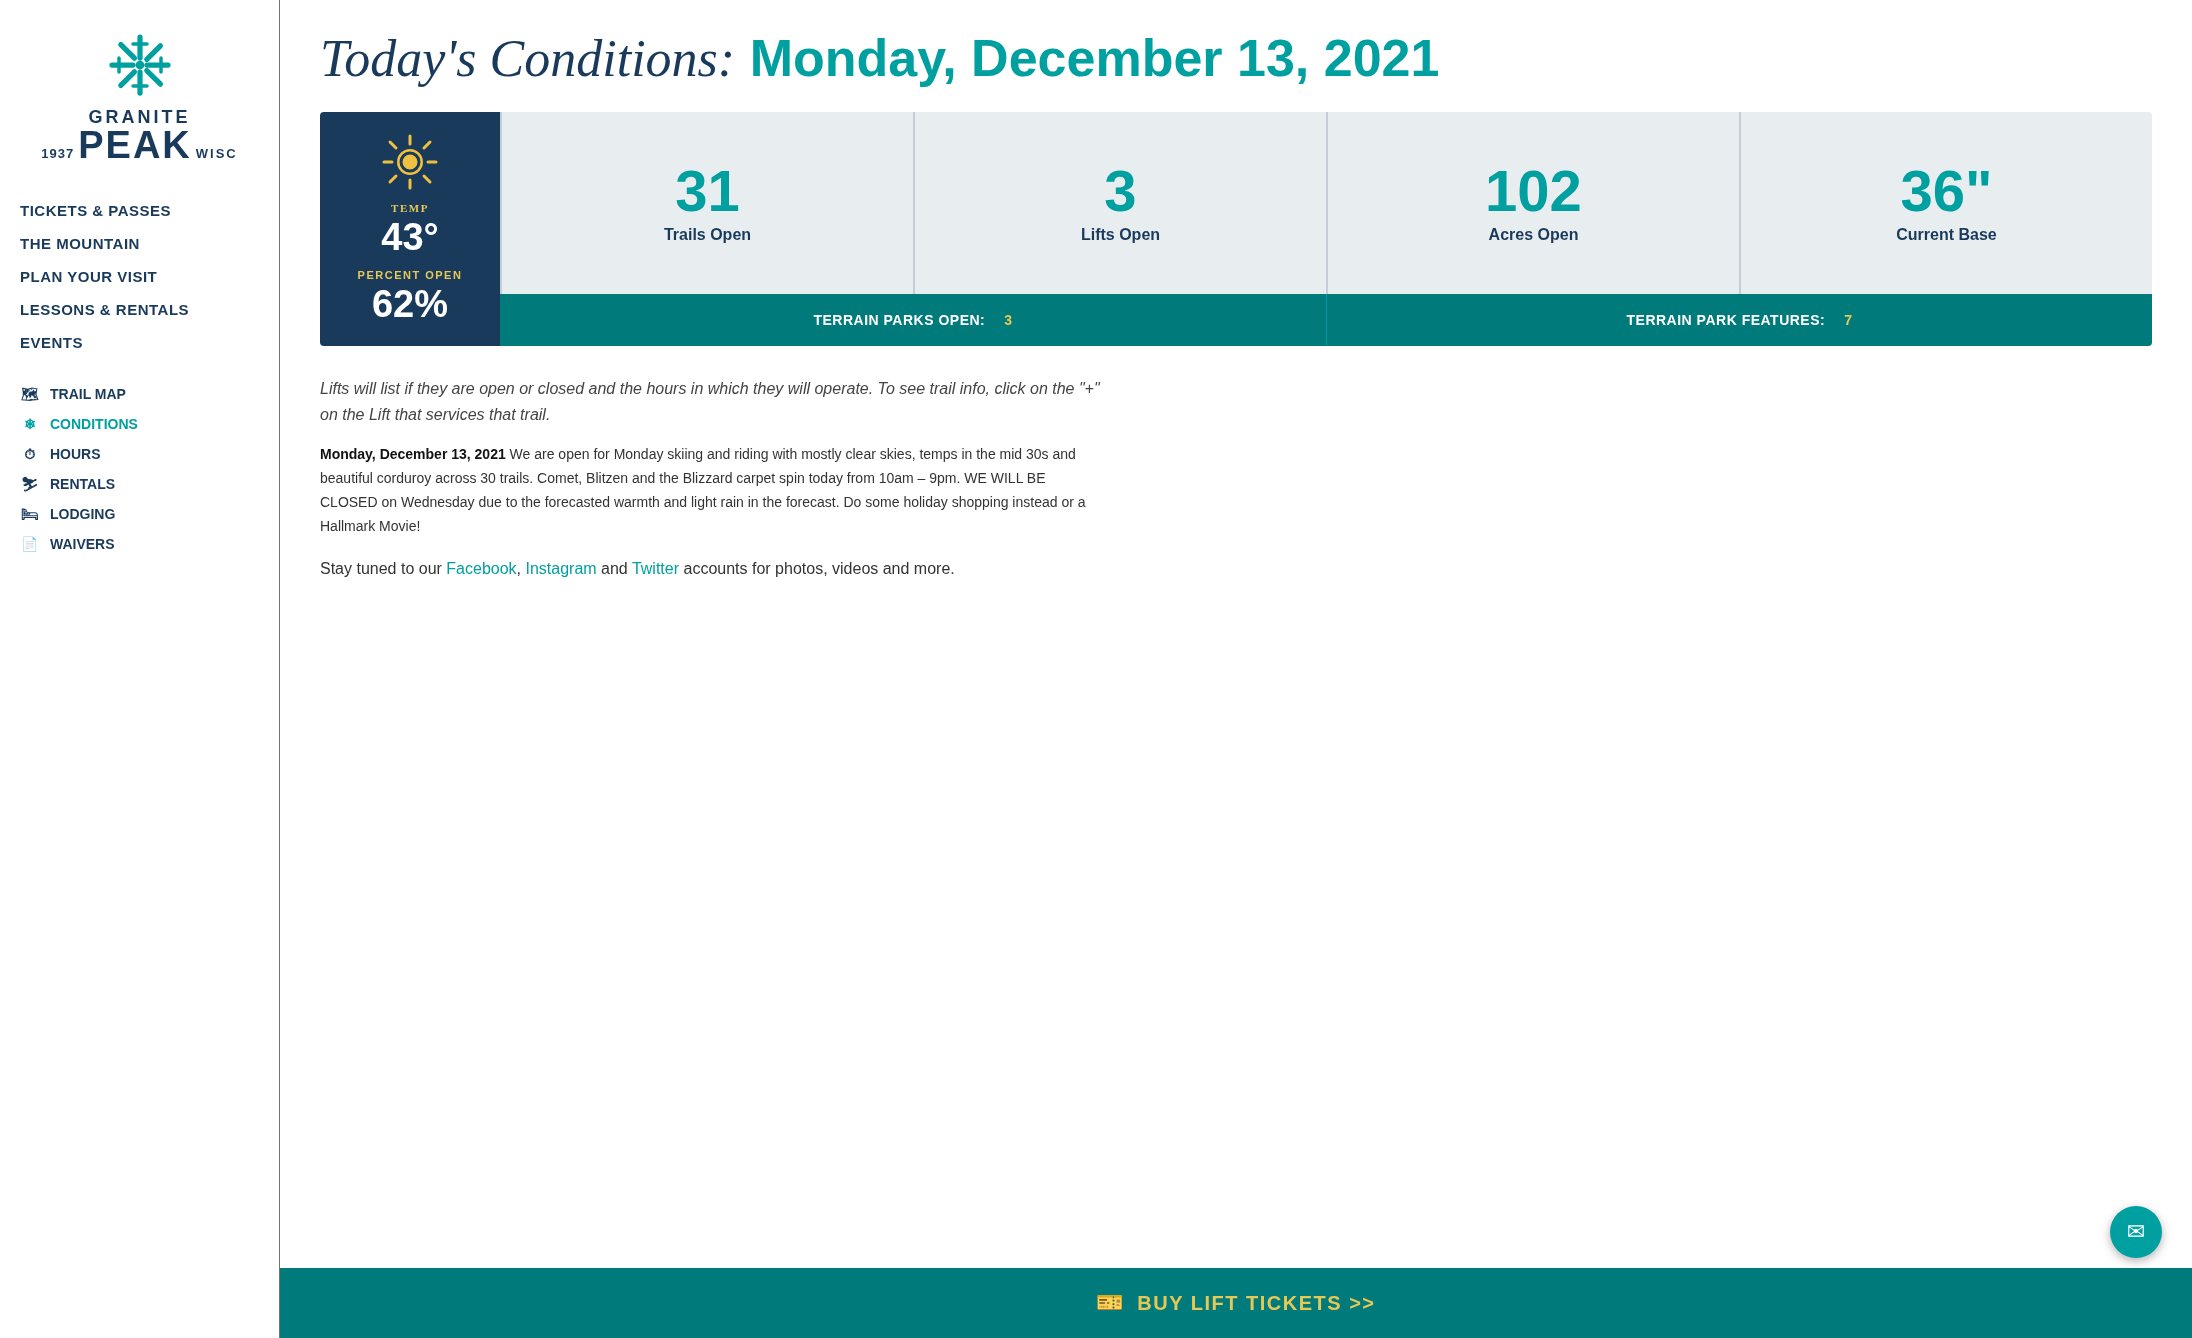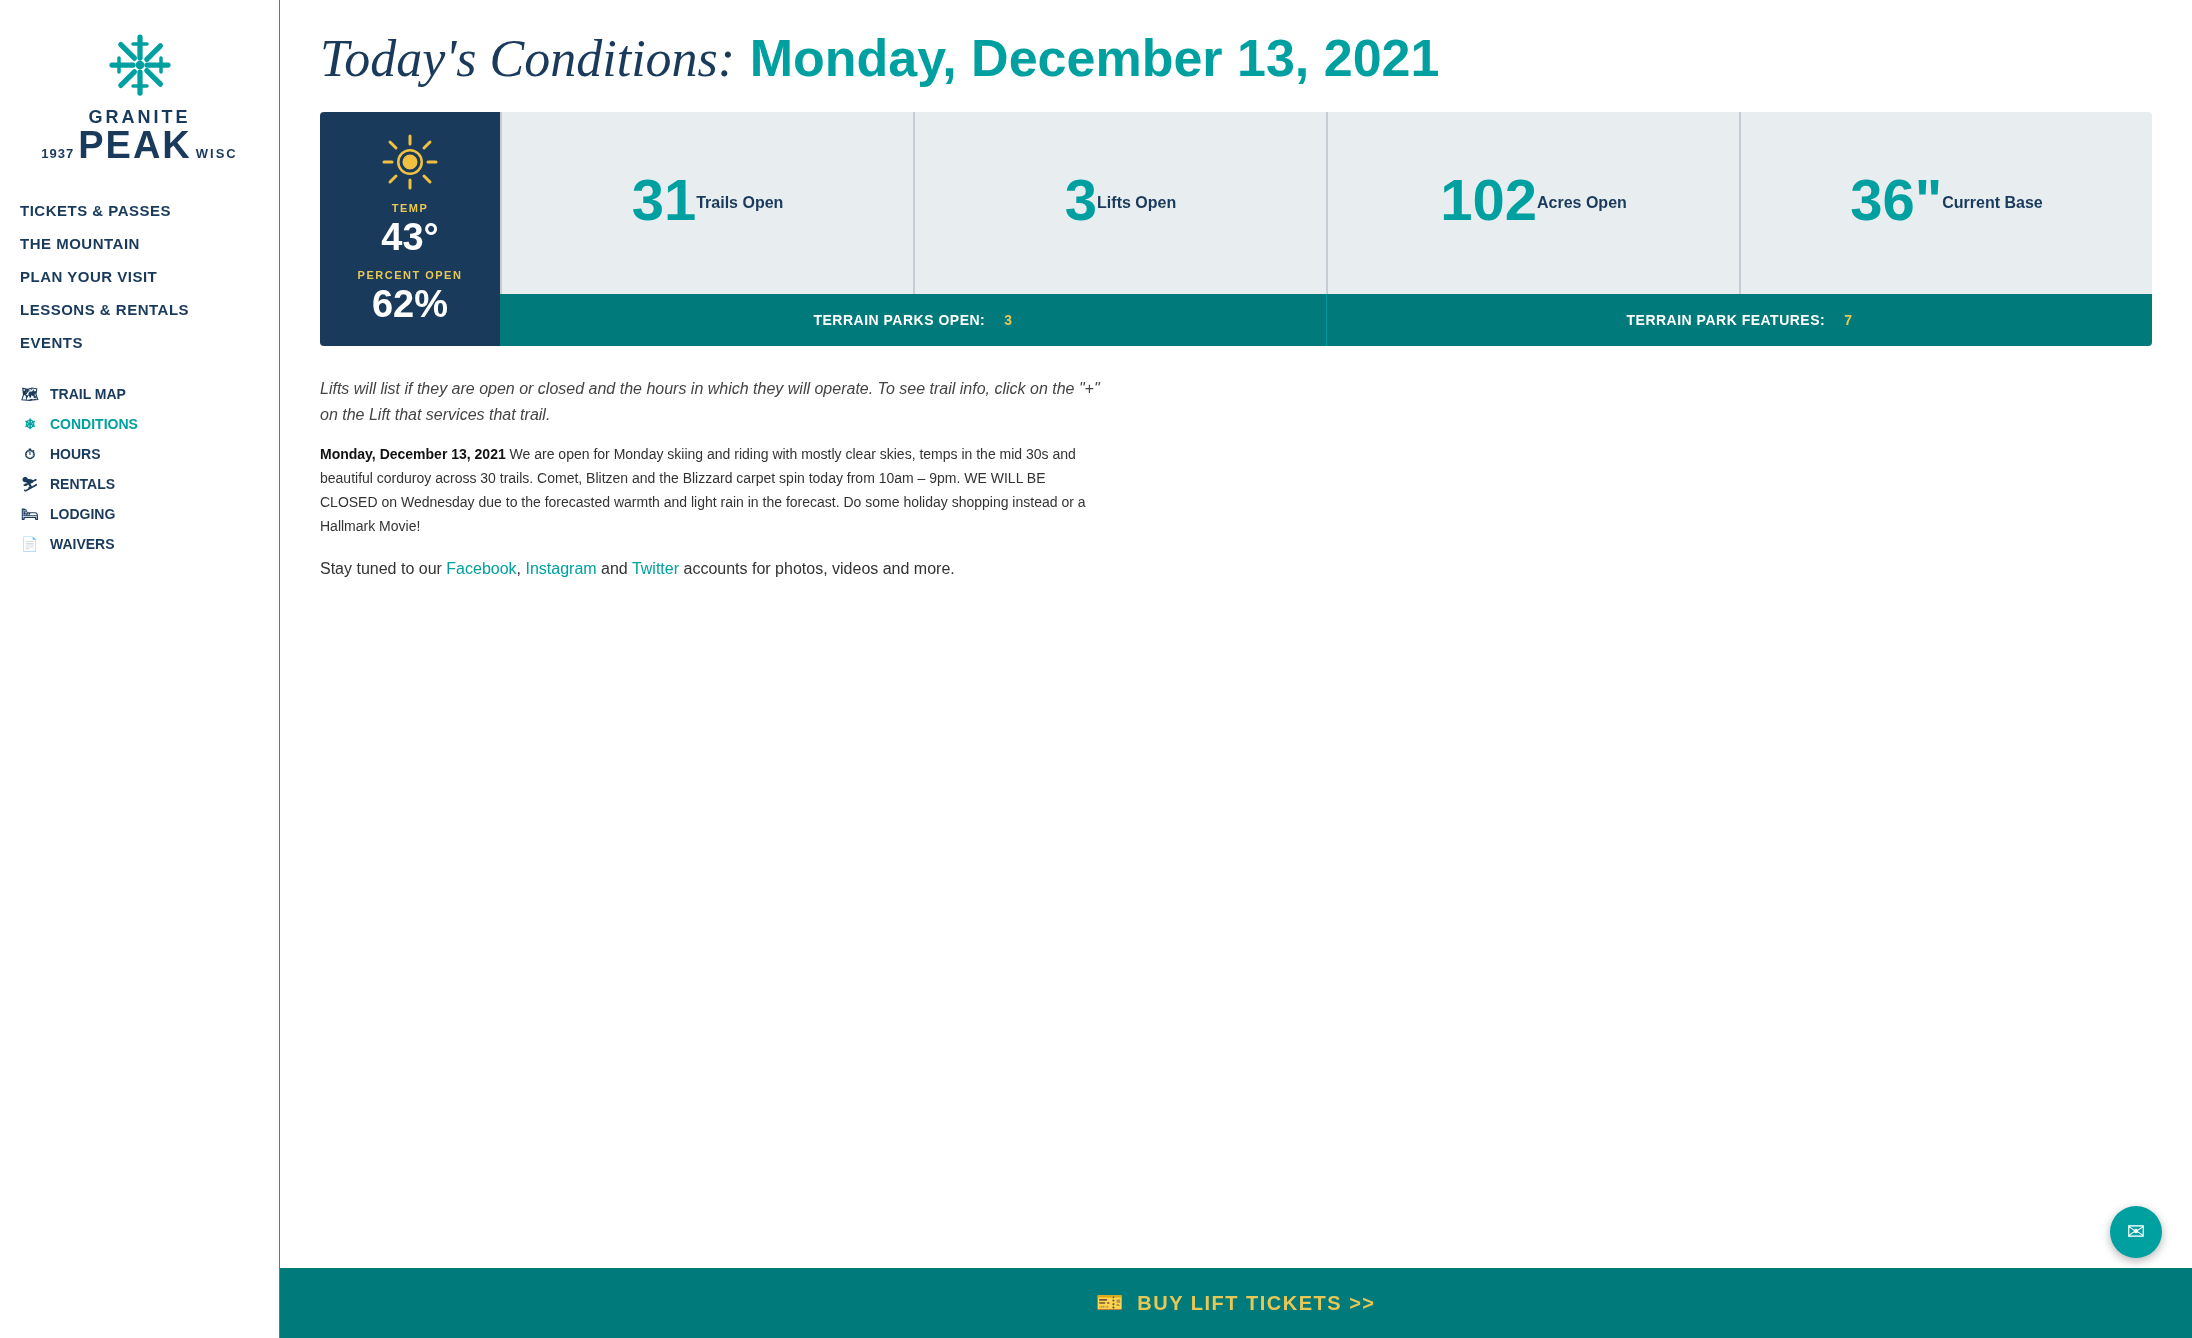--- a/index.html
+++ b/index.html
@@ -170,20 +170,21 @@
       padding: 20px;
       color: white;
     }
 
     .weather-temp-label {
       font-size: 11px;
       font-weight: bold;
       color: #e8c855;
       letter-spacing: 1.5px;
       margin-bottom: 2px;
+      font-family: Liberation Serif, serif;
     }
 
     .weather-temp-value {
       font-size: 38px;
       font-weight: 900;
       color: #fff;
       margin-bottom: 10px;
     }
 
     .weather-pct-label {
@@ -207,21 +208,21 @@
     }
 
     .stats-top-row {
       display: flex;
       flex: 1;
     }
 
     .stat-cell {
       flex: 1;
       display: flex;
-      flex-direction: row;
+      flex-direction: column;
       align-items: center;
       justify-content: center;
       padding: 20px 10px;
       border-left: 2px solid #c5cdd4;
     }
 
     .stat-number {
       font-size: 58px;
       font-weight: 900;
       color: #00a0a0;

